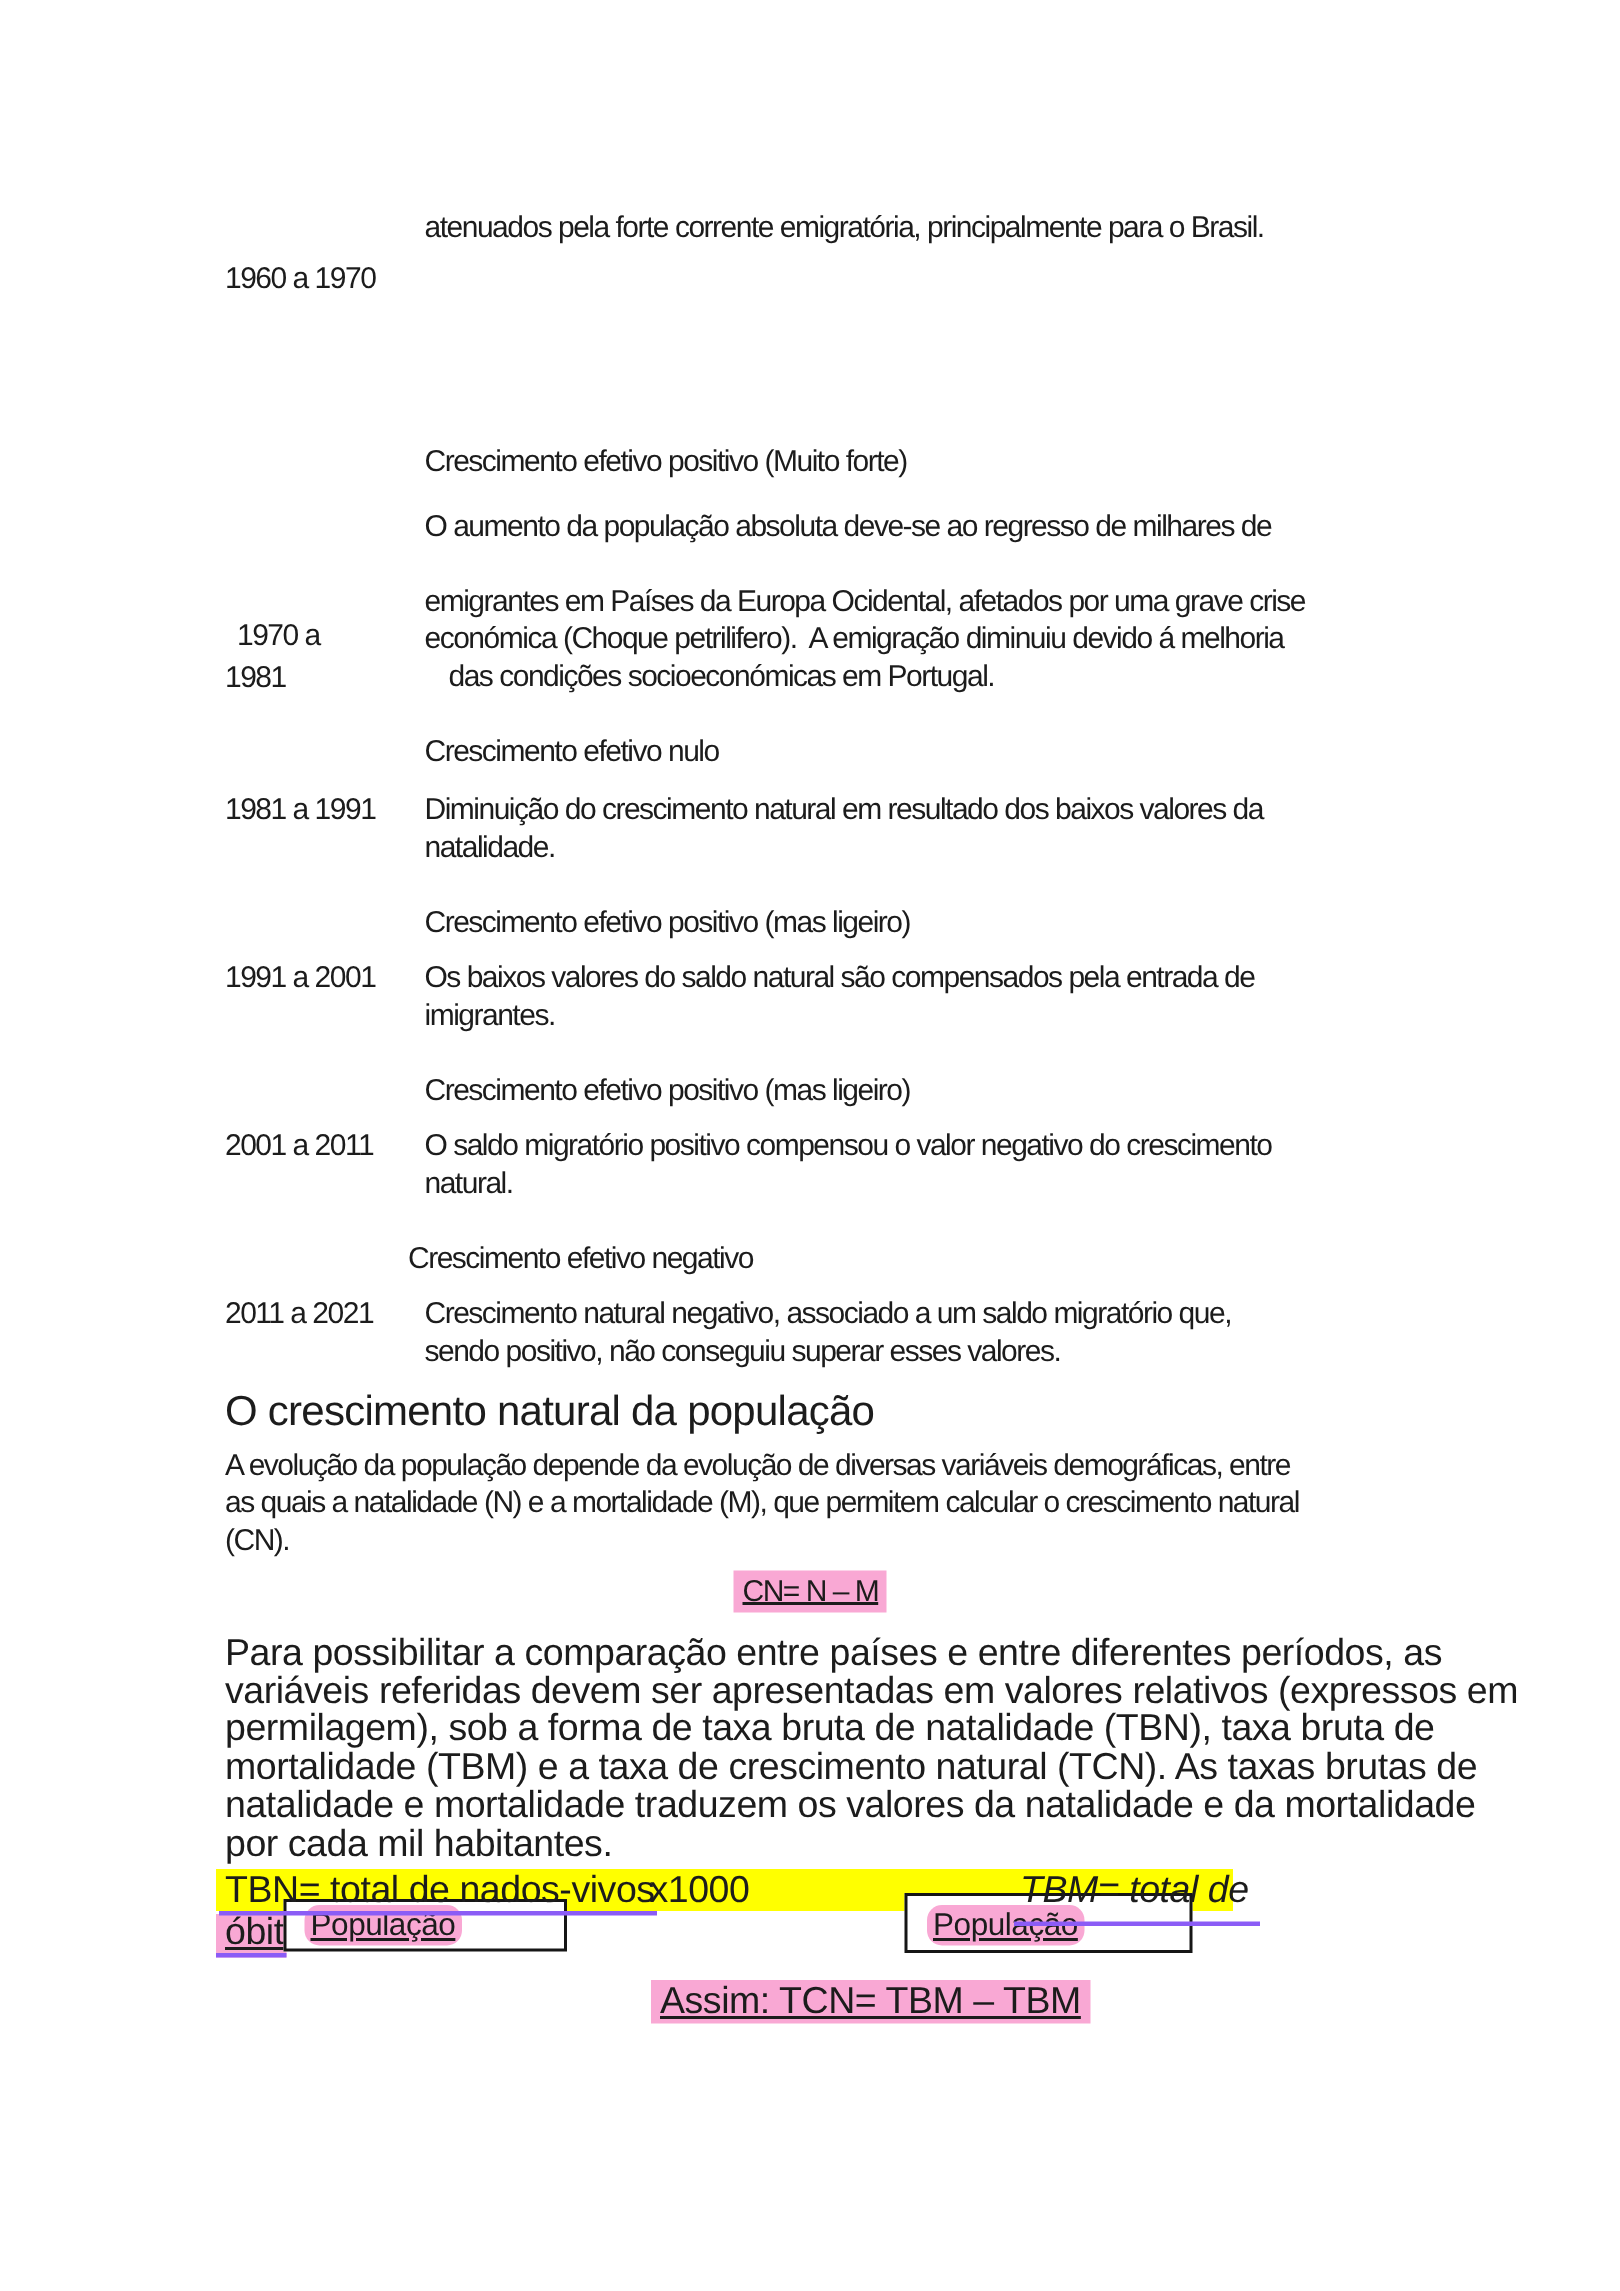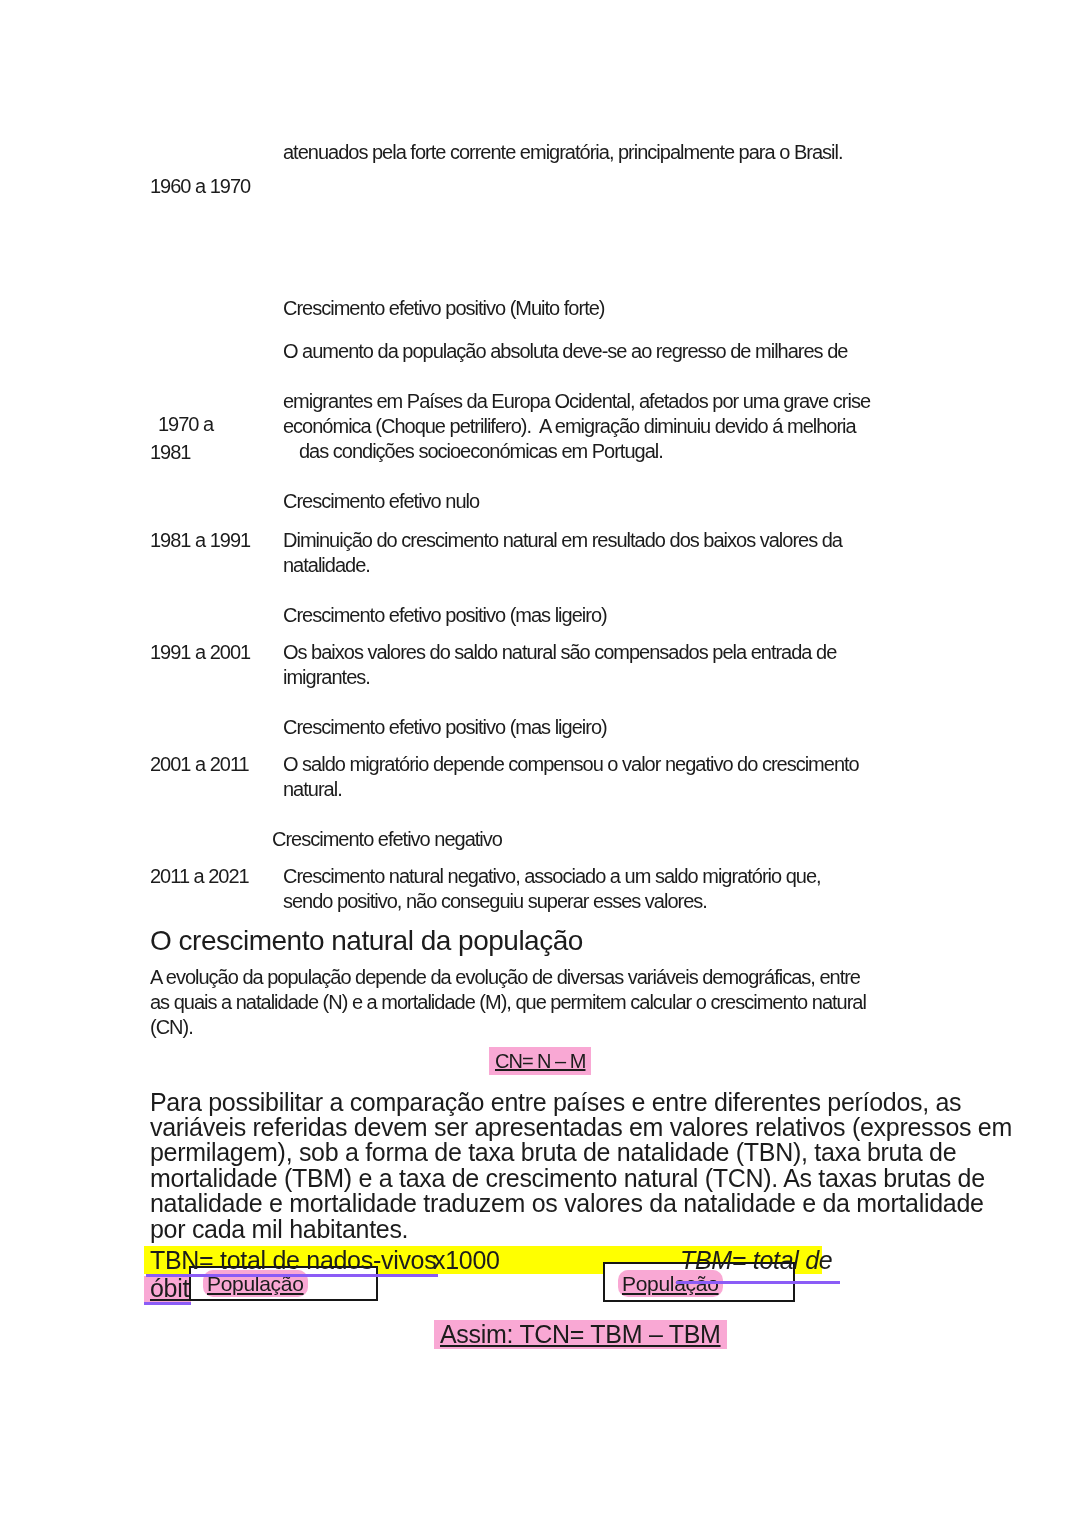--- a/index.html
+++ b/index.html
@@ -48,21 +48,21 @@
   <div class="abs cond" style="left:283px;top:528px;">Diminuição do crescimento natural em resultado dos baixos valores da</div>
   <div class="abs cond" style="left:283px;top:553px;">natalidade.</div>
 
   <div class="abs cond" style="left:283px;top:603px;">Crescimento efetivo positivo (mas ligeiro)</div>
   <div class="abs cond" style="left:150px;top:640px;">1991 a 2001</div>
   <div class="abs cond" style="left:283px;top:640px;">Os baixos valores do saldo natural são compensados pela entrada de</div>
   <div class="abs cond" style="left:283px;top:665px;">imigrantes.</div>
 
   <div class="abs cond" style="left:283px;top:715px;">Crescimento efetivo positivo (mas ligeiro)</div>
   <div class="abs cond" style="left:150px;top:752px;">2001 a 2011</div>
-  <div class="abs cond" style="left:283px;top:752px;">O saldo migratório depende compensou o valor negativo do crescimento</div>
+  <div class="abs cond" style="left:283px;top:752px;">O saldo migratório positivo compensou o valor negativo do crescimento</div>
   <div class="abs cond" style="left:283px;top:777px;">natural.</div>
 
   <div class="abs cond" style="left:272px;top:827px;">Crescimento efetivo negativo</div>
   <div class="abs cond" style="left:150px;top:864px;">2011 a 2021</div>
   <div class="abs cond" style="left:283px;top:864px;">Crescimento natural negativo, associado a um saldo migratório que,</div>
   <div class="abs cond" style="left:283px;top:889px;">sendo positivo, não conseguiu superar esses valores.</div>
 
   <div class="abs title" style="left:150px;top:924px;">O crescimento natural da população</div>
 
   <div class="abs cond" style="left:150px;top:965px;">A evolução da população depende da evolução de diversas variáveis demográficas, entre</div>

